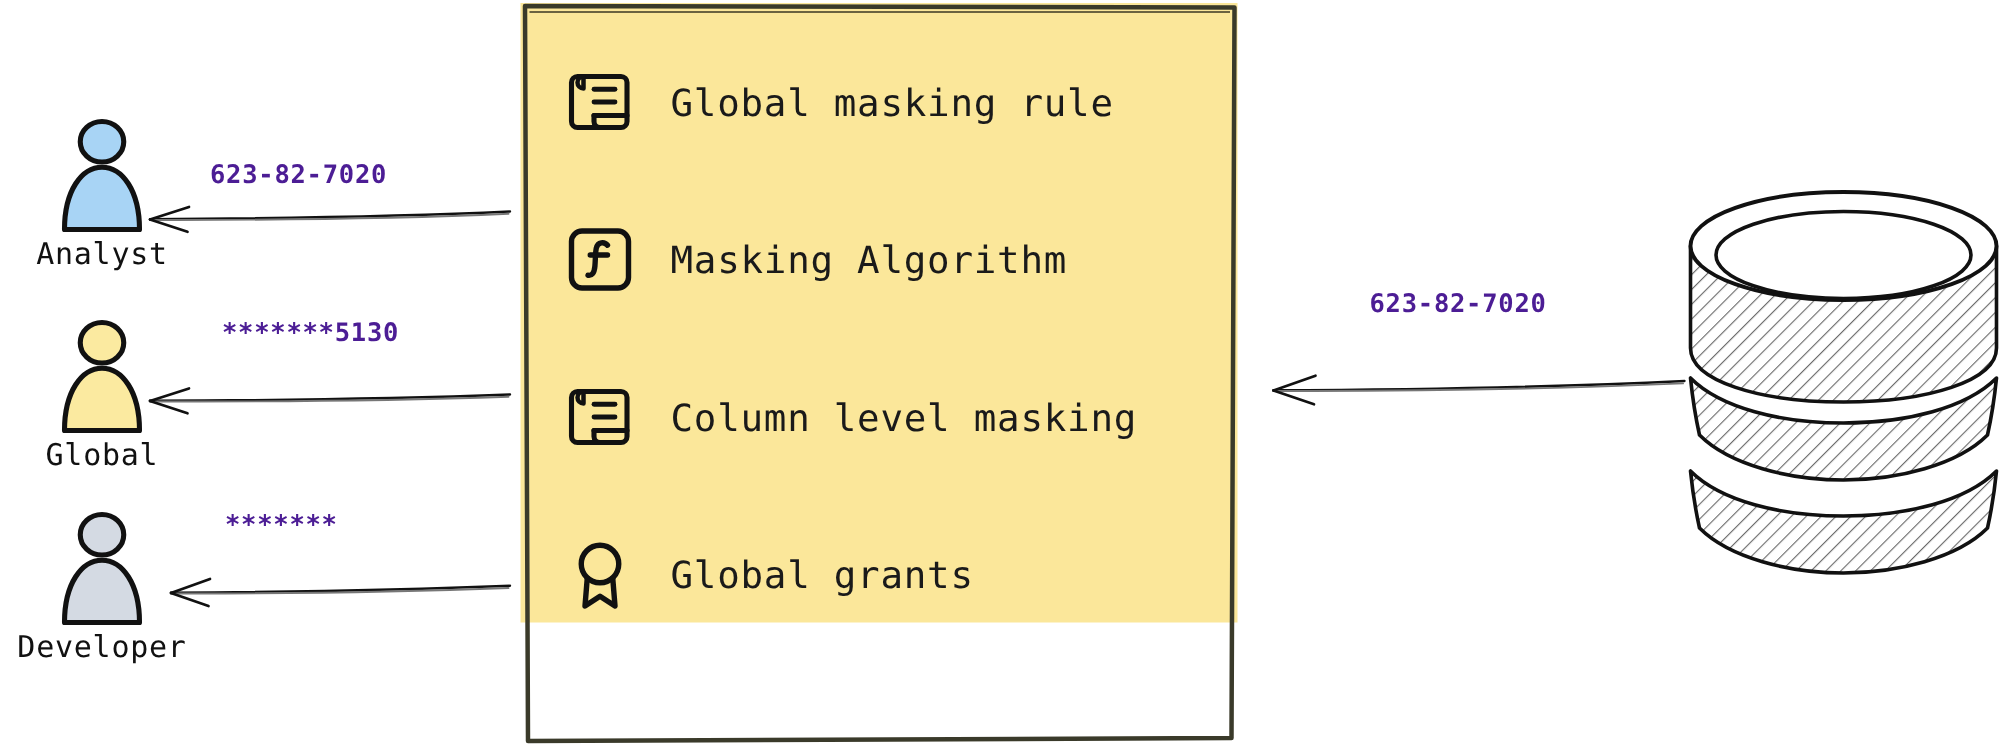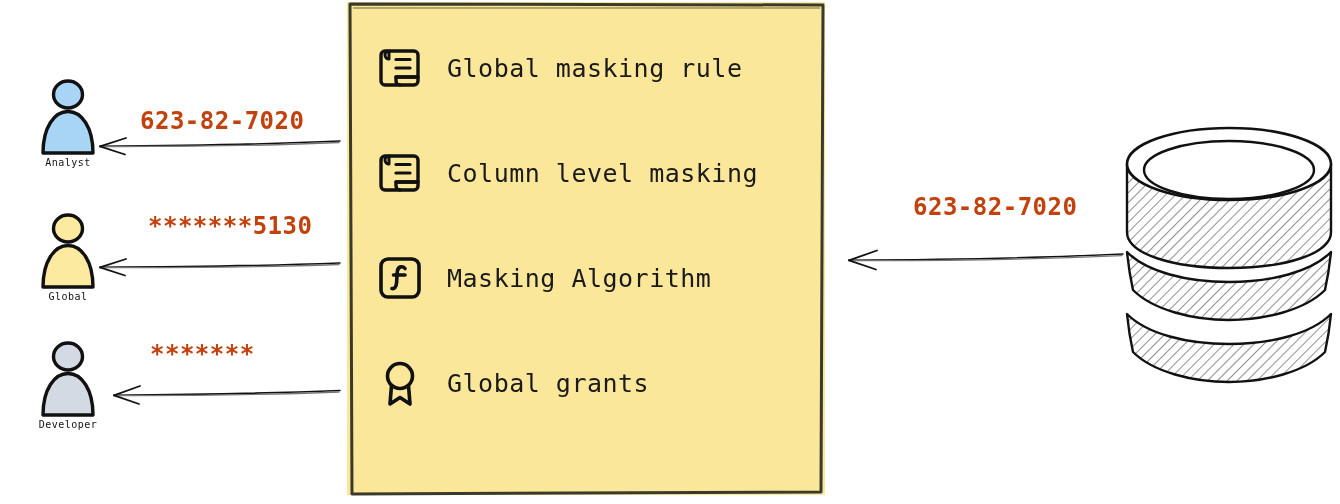--- a/index.html
+++ b/index.html
@@ -23,21 +23,21 @@
     text-align: center;
   }
   .actor-figure {
     width: 72px;
     height: 78px;
     margin: 0 auto;
     position: relative;
   }
   .actor-label {
     font-family: "DejaVu Sans Mono", monospace;
-    font-size: 10px;
+    font-size: 20px;
     color: #111111;
     letter-spacing: 0.5px;
     margin-top: 1px;
     white-space: nowrap;
   }
 
   .actor-analyst   { top: 78px; }
   .actor-support   { top: 212px; }
   .actor-developer { top: 340px; }
 
@@ -50,38 +50,38 @@
 
   .arrow-analyst   { left: 96px;  top: 132px;  width: 244px; }
   .arrow-support   { left: 96px;  top: 253px;  width: 244px; }
   .arrow-developer { left: 110px; top: 381px;  width: 230px; }
   .arrow-db        { left: 845px; top: 246px;  width: 278px; }
 
   
   .arrow-label {
     position: absolute;
     font-family: "DejaVu Sans Mono", monospace;
-    font-size: 24px;
+    font-size: 17px;
     font-weight: 700;
-    color: #c2410c;
+    color: #4c1d95;
     letter-spacing: 0.5px;
     white-space: nowrap;
   }
   .label-analyst   { left: 140px; top: 107px; }
   .label-support   { left: 148px; top: 212px; }
   .label-developer { left: 150px; top: 340px; }
   .label-db        { left: 913px; top: 193px; }
 
   
   .policy-panel {
     position: absolute;
     left: 347px;
     top: 2px;
     width: 478px;
-    height: 493px;
+    height: 413px;
     background: #fbe79a;
     box-sizing: border-box;
   }
   .panel-border {
     position: absolute;
     left: 0; top: 0;
     width: 100%; height: 100%;
     pointer-events: none;
   }
   .panel-border svg { display: block; overflow: visible; }
@@ -222,39 +222,39 @@
           <line x1="20" y1="15.5" x2="34" y2="15.5" stroke="#111111" stroke-width="3.2" stroke-linecap="round"></line>
           <line x1="20" y1="24" x2="34" y2="24" stroke="#111111" stroke-width="3.2" stroke-linecap="round"></line>
         </svg>
       </span>
       <span class="policy-text">Global masking rule</span>
     </div>
 
     <div class="policy-item">
       <span class="policy-icon">
         <svg width="48" height="48" viewBox="0 0 48 48">
+          <rect x="5" y="5" width="38" height="38" rx="7" ry="7" fill="none" stroke="#111111" stroke-width="3.6"></rect>
+          <path d="M29 14.5 C27 12 22.5 12 21.5 16.5 C20.8 20 21 24 20.6 28.5 C20.2 33 18.5 35 16 34.5" fill="none" stroke="#111111" stroke-width="3.6" stroke-linecap="round"></path>
+          <line x1="17.5" y1="21" x2="29" y2="21" stroke="#111111" stroke-width="3.6" stroke-linecap="round"></line>
+        </svg>
+      </span>
+      <span class="policy-text">Masking Algorithm</span>
+    </div>
+
+    <div class="policy-item">
+      <span class="policy-icon">
+        <svg width="48" height="48" viewBox="0 0 48 48">
           <path d="M13 7 H38 A4 4 0 0 1 42 11 V33 H20 V37 A4 4 0 0 0 24 41 H9 A4 4 0 0 1 5 37 V11 A4 4 0 0 1 9 7 Z" fill="none" stroke="#111111" stroke-width="3.4" stroke-linejoin="round" stroke-linecap="round"></path>
           <path d="M13 7 A4 4 0 0 0 9 11 A4 4 0 0 0 13 15 V7 Z" fill="none" stroke="#111111" stroke-width="3" stroke-linejoin="round"></path>
           <path d="M20 33 H42 V37 A4 4 0 0 1 38 41 H24" fill="none" stroke="#111111" stroke-width="3.4" stroke-linejoin="round" stroke-linecap="round"></path>
           <line x1="20" y1="15.5" x2="34" y2="15.5" stroke="#111111" stroke-width="3.2" stroke-linecap="round"></line>
           <line x1="20" y1="24" x2="34" y2="24" stroke="#111111" stroke-width="3.2" stroke-linecap="round"></line>
         </svg>
       </span>
       <span class="policy-text">Column level masking</span>
-    </div>
-
-    <div class="policy-item">
-      <span class="policy-icon">
-        <svg width="48" height="48" viewBox="0 0 48 48">
-          <rect x="5" y="5" width="38" height="38" rx="7" ry="7" fill="none" stroke="#111111" stroke-width="3.6"></rect>
-          <path d="M29 14.5 C27 12 22.5 12 21.5 16.5 C20.8 20 21 24 20.6 28.5 C20.2 33 18.5 35 16 34.5" fill="none" stroke="#111111" stroke-width="3.6" stroke-linecap="round"></path>
-          <line x1="17.5" y1="21" x2="29" y2="21" stroke="#111111" stroke-width="3.6" stroke-linecap="round"></line>
-        </svg>
-      </span>
-      <span class="policy-text">Masking Algorithm</span>
     </div>
 
     <div class="policy-item">
       <span class="policy-icon">
         <svg width="48" height="48" viewBox="0 0 48 48">
           <circle cx="24" cy="17" r="12.5" fill="none" stroke="#111111" stroke-width="3.6"></circle>
           <path d="M15.5 26.5 L14 45 L24 38.5 L34 45 L32.5 26.5" fill="none" stroke="#111111" stroke-width="3.6" stroke-linejoin="round" stroke-linecap="round"></path>
         </svg>
       </span>
       <span class="policy-text">Global grants</span>

